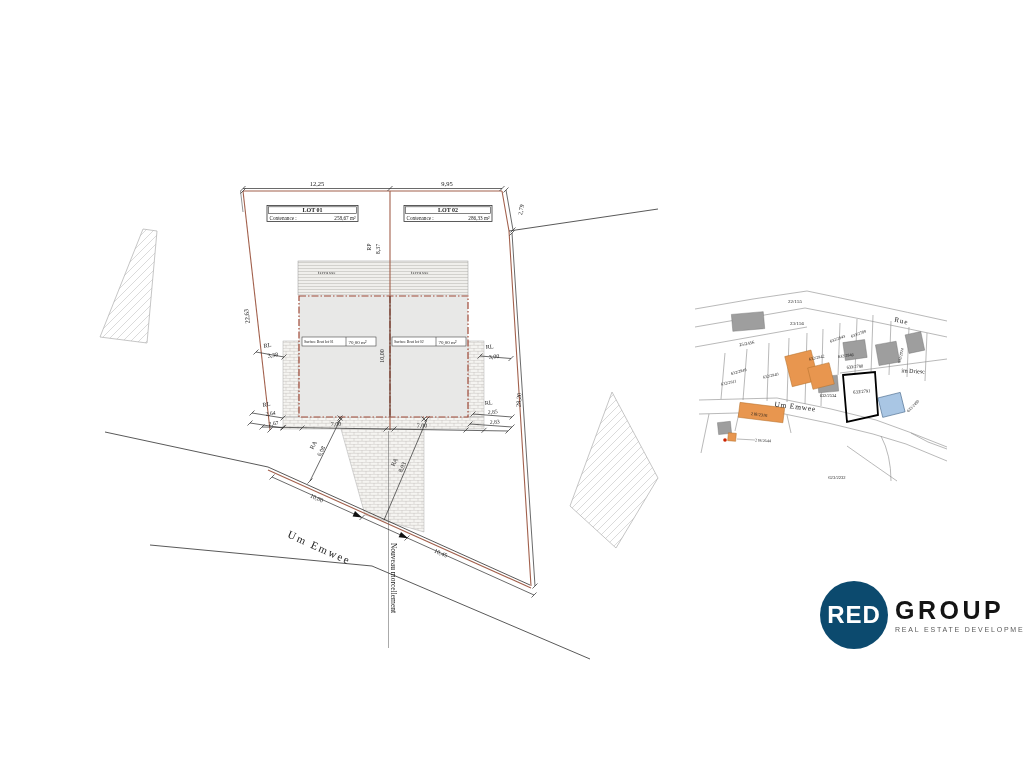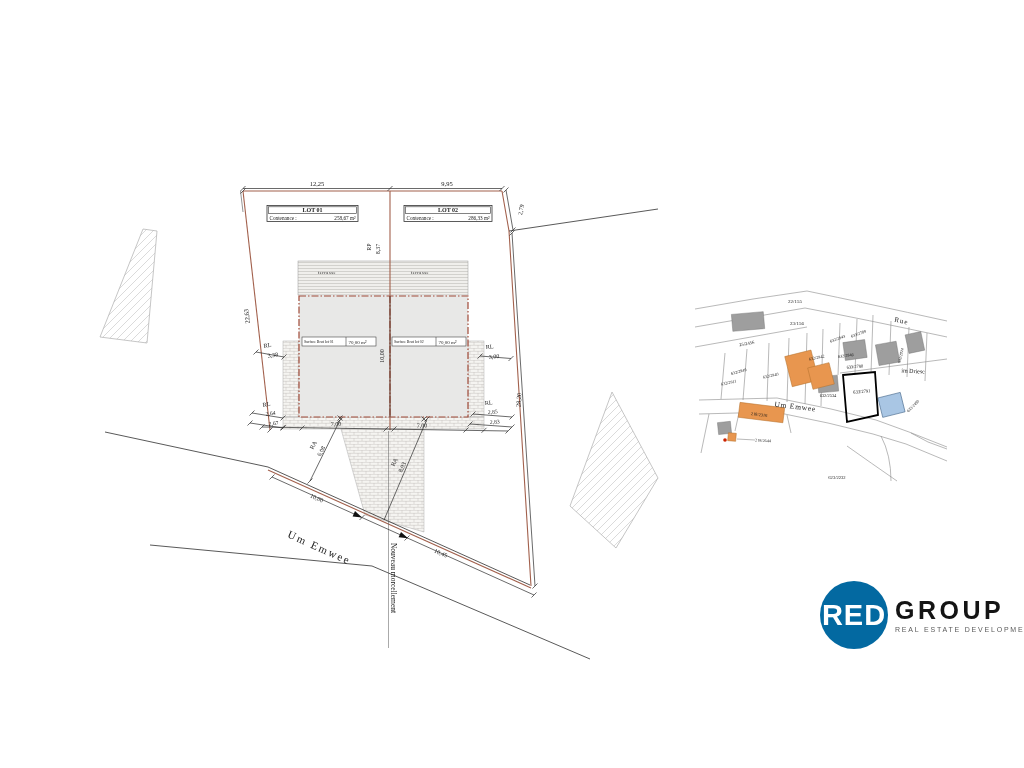--- a/index.html
+++ b/index.html
@@ -2,23 +2,23 @@
 <html><head>
 <meta charset="utf-8">
 <style>
   html,body{margin:0;padding:0;}
   body{width:1024px;height:768px;background:#ffffff;position:relative;overflow:hidden;
        font-family:"Liberation Serif",serif;}
   svg{position:absolute;}
   svg text{font-family:"Liberation Serif",serif;fill:#1a1a1a;}
   .logo{position:absolute;left:820px;top:576px;width:202px;height:78px;display:flex;
         align-items:center;font-family:"Liberation Sans",sans-serif;}
-  .logo-circle{width:68px;height:68px;border-radius:50%;background:#0369a1;display:flex;
+  .logo-circle{width:68px;height:68px;border-radius:50%;background:#0c4a6e;display:flex;
         align-items:center;justify-content:center;color:#ffffff;font-weight:bold;
-        font-size:29px;letter-spacing:1px;flex-shrink:0;}
+        font-size:24px;letter-spacing:1px;flex-shrink:0;}
   .logo-right{margin-left:7px;display:flex;flex-direction:column;}
   .logo-group{font-size:25px;font-weight:800;color:#141414;letter-spacing:3.5px;line-height:1;}
   .logo-sub{font-size:7px;color:#5a5a5a;letter-spacing:1.8px;margin-top:3px;white-space:nowrap;}
 </style>
 </head>
 <body>
 
 <svg width="1024" height="768" viewBox="0 0 1024 768" style="left:0;top:0;">
   <defs>
     <pattern id="brick" width="8" height="6" patternUnits="userSpaceOnUse">

